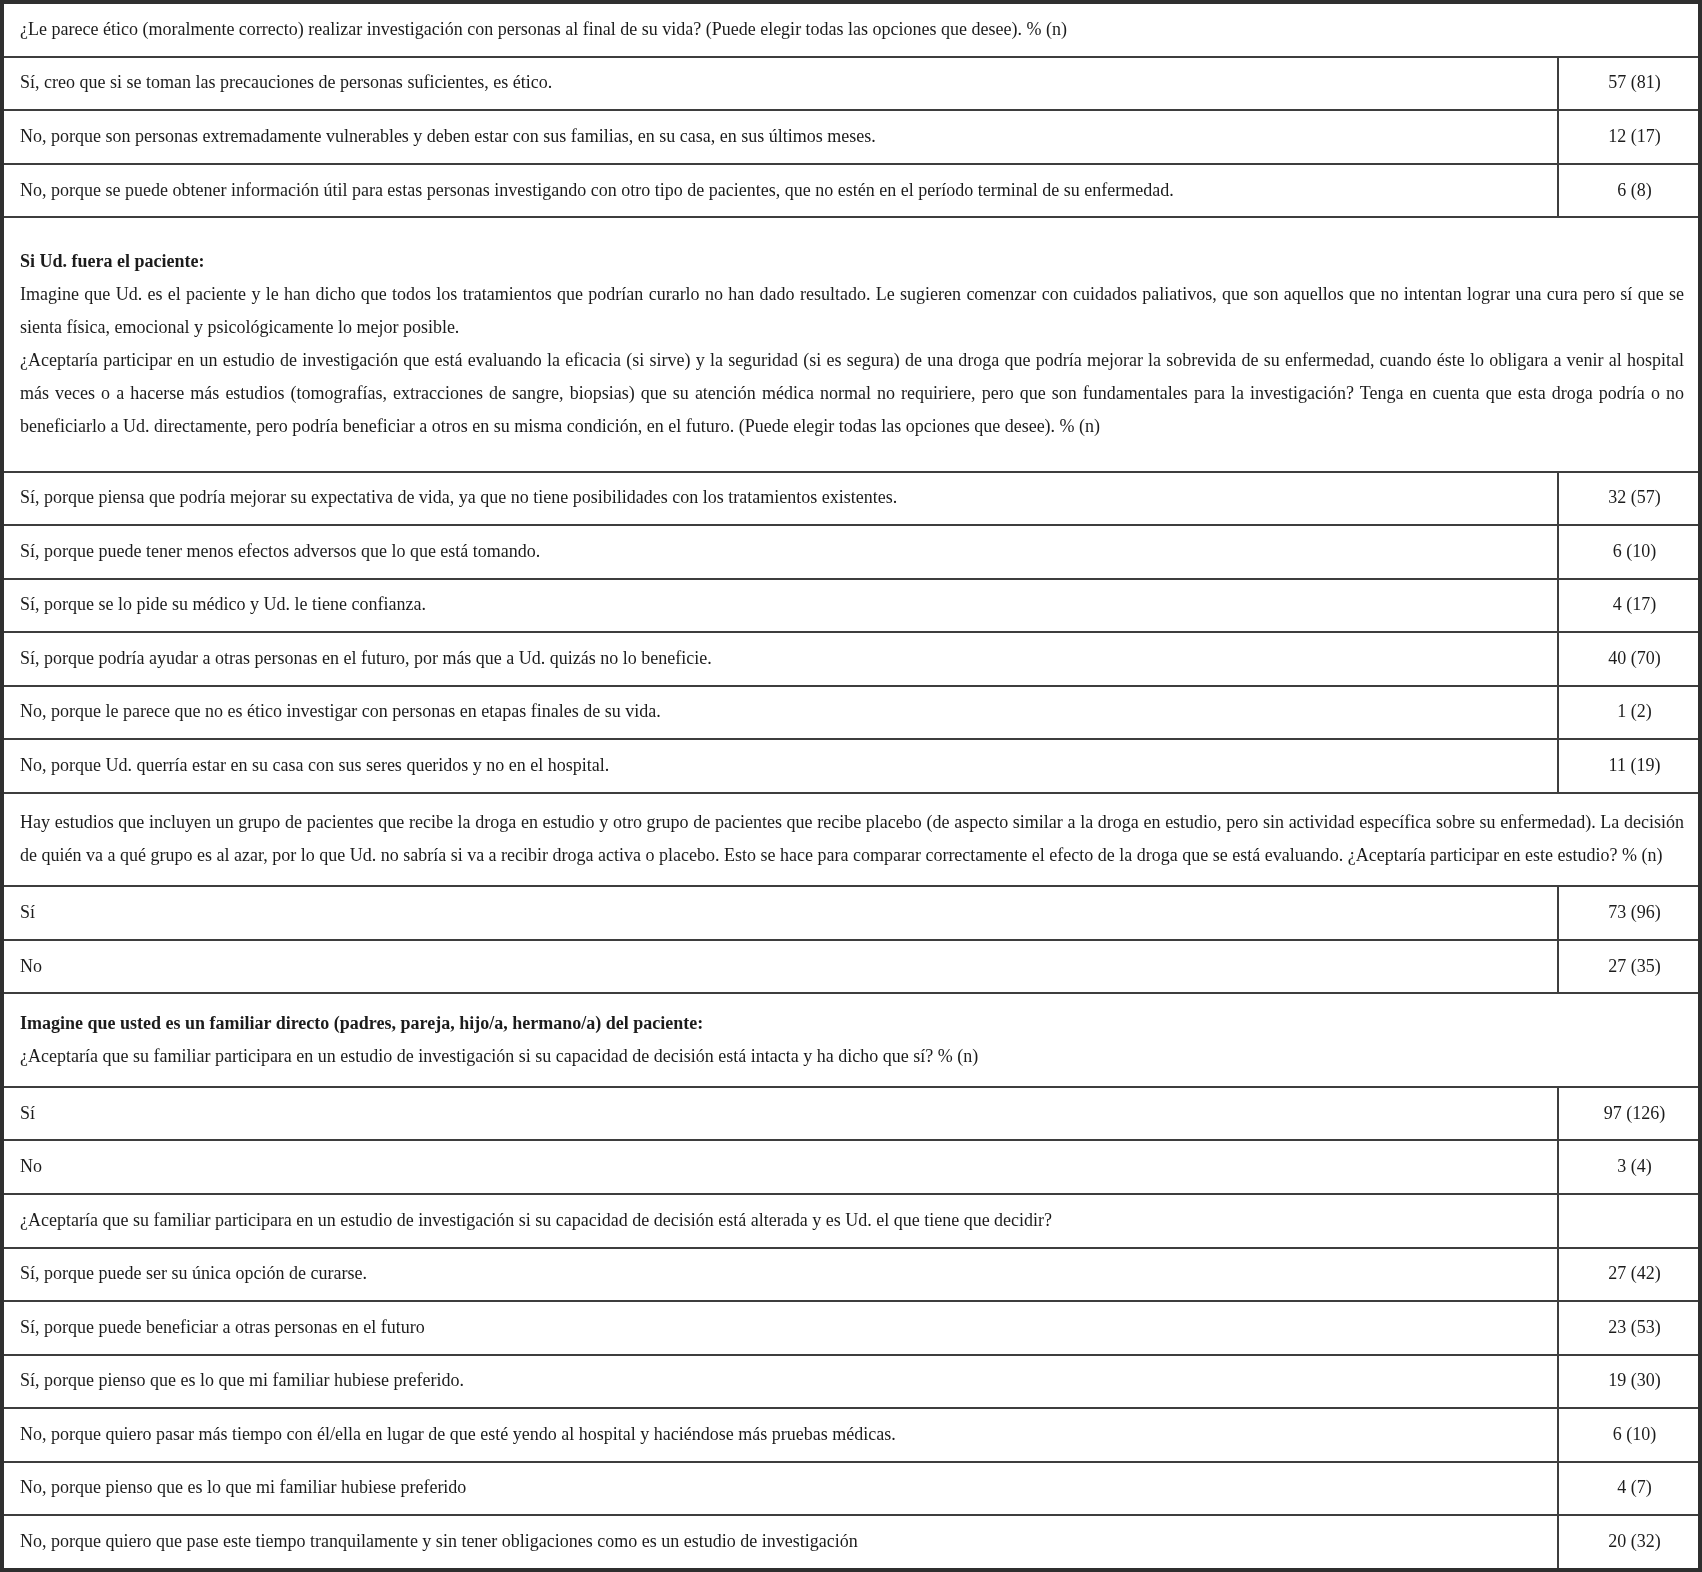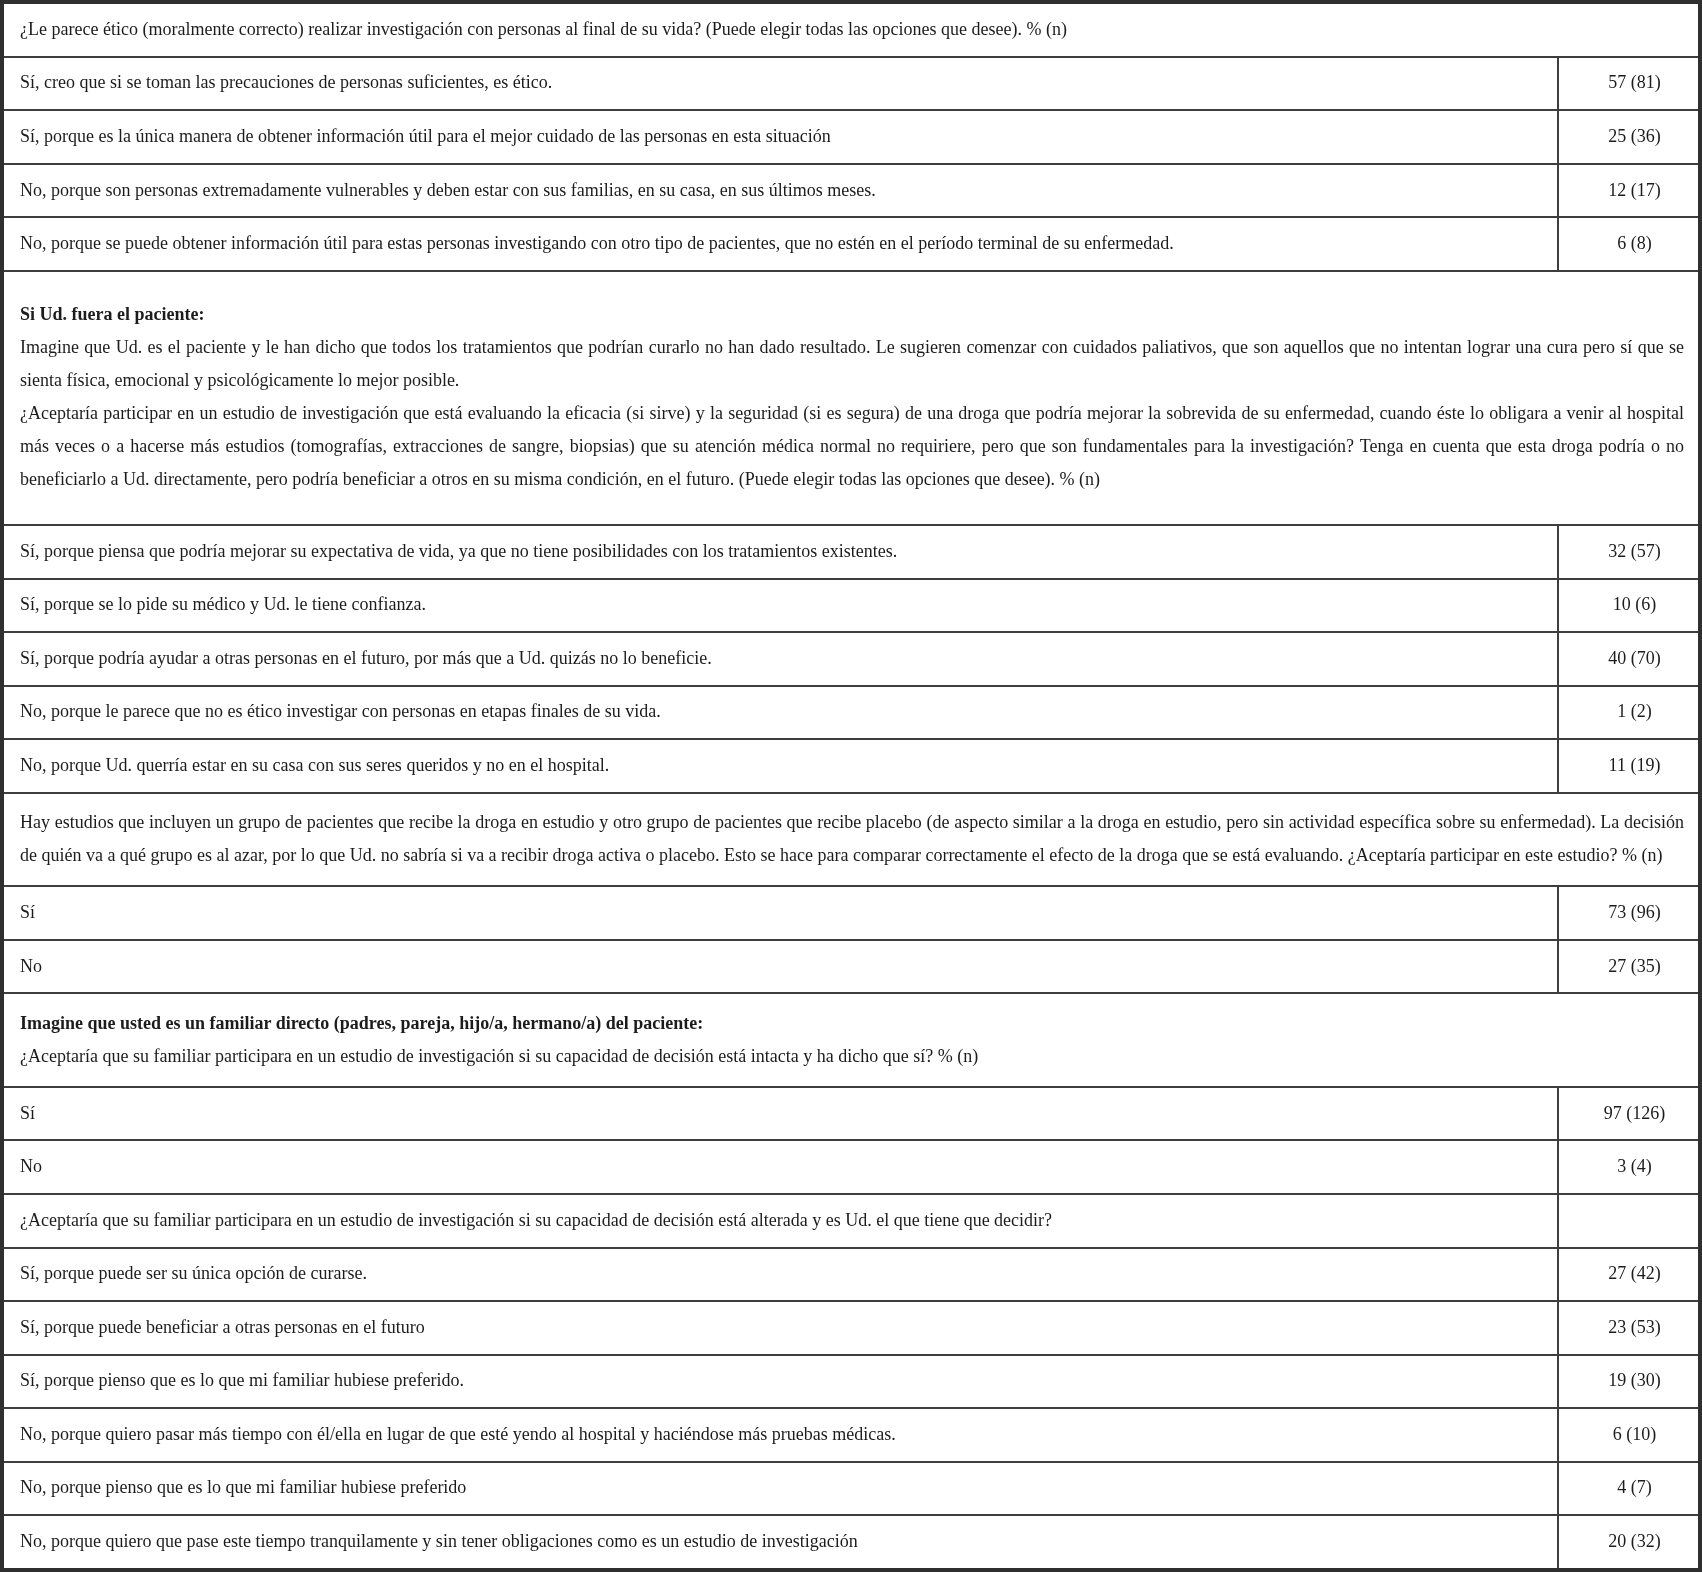--- a/index.html
+++ b/index.html
@@ -50,45 +50,45 @@
         <tr>
           <td colspan="2" class="statement-cell">
             <div class="para">¿Le parece ético (moralmente correcto) realizar investigación con personas al final de su vida? (Puede elegir todas las opciones que desee). % (n)</div>
           </td>
         </tr>
         <tr>
           <td class="text-cell">Sí, creo que si se toman las precauciones de personas suficientes, es ético.</td>
           <td class="val-cell">57 (81)</td>
         </tr>
         <tr>
-          <td class="text-cell">Sí, porque es la única manera de obtener información útil para el mejor cuidado de las personas en esta situación</td>
-          <td class="val-cell">25 (36)</td>
-        </tr>
-        <tr>
           <td class="text-cell">No, porque son personas extremadamente vulnerables y deben estar con sus familias, en su casa, en sus últimos meses.</td>
           <td class="val-cell">12 (17)</td>
         </tr>
         <tr>
           <td class="text-cell">No, porque se puede obtener información útil para estas personas investigando con otro tipo de pacientes, que no estén en el período terminal de su enfermedad.</td>
           <td class="val-cell">6 (8)</td>
         </tr>
         <tr>
           <td colspan="2" class="statement-cell">
             <div class="row-title">Si Ud. fuera el paciente:</div>
             <div class="para">Imagine que Ud. es el paciente y le han dicho que todos los tratamientos que podrían curarlo no han dado resultado. Le sugieren comenzar con cuidados paliativos, que son aquellos que no intentan lograr una cura pero sí que se sienta física, emocional y psicológicamente lo mejor posible.</div>
             <div class="para">¿Aceptaría participar en un estudio de investigación que está evaluando la eficacia (si sirve) y la seguridad (si es segura) de una droga que podría mejorar la sobrevida de su enfermedad, cuando éste lo obligara a venir al hospital más veces o a hacerse más estudios (tomografías, extracciones de sangre, biopsias) que su atención médica normal no requiriere, pero que son fundamentales para la investigación? Tenga en cuenta que esta droga podría o no beneficiarlo a Ud. directamente, pero podría beneficiar a otros en su misma condición, en el futuro. (Puede elegir todas las opciones que desee). % (n)</div>
           </td>
         </tr>
         <tr>
           <td class="text-cell">Sí, porque piensa que podría mejorar su expectativa de vida, ya que no tiene posibilidades con los tratamientos existentes.</td>
           <td class="val-cell">32 (57)</td>
         </tr>
         <tr>
+          <td class="text-cell">Sí, porque puede tener menos efectos adversos que lo que está tomando.</td>
+          <td class="val-cell">6 (10)</td>
+        </tr>
+        <tr>
           <td class="text-cell">Sí, porque se lo pide su médico y Ud. le tiene confianza.</td>
-          <td class="val-cell">10 (6)</td>
+          <td class="val-cell">4 (17)</td>
         </tr>
         <tr>
           <td class="text-cell">Sí, porque podría ayudar a otras personas en el futuro, por más que a Ud. quizás no lo beneficie.</td>
           <td class="val-cell">40 (70)</td>
         </tr>
         <tr>
           <td class="text-cell">No, porque le parece que no es ético investigar con personas en etapas finales de su vida.</td>
           <td class="val-cell">1 (2)</td>
         </tr>
         <tr>

